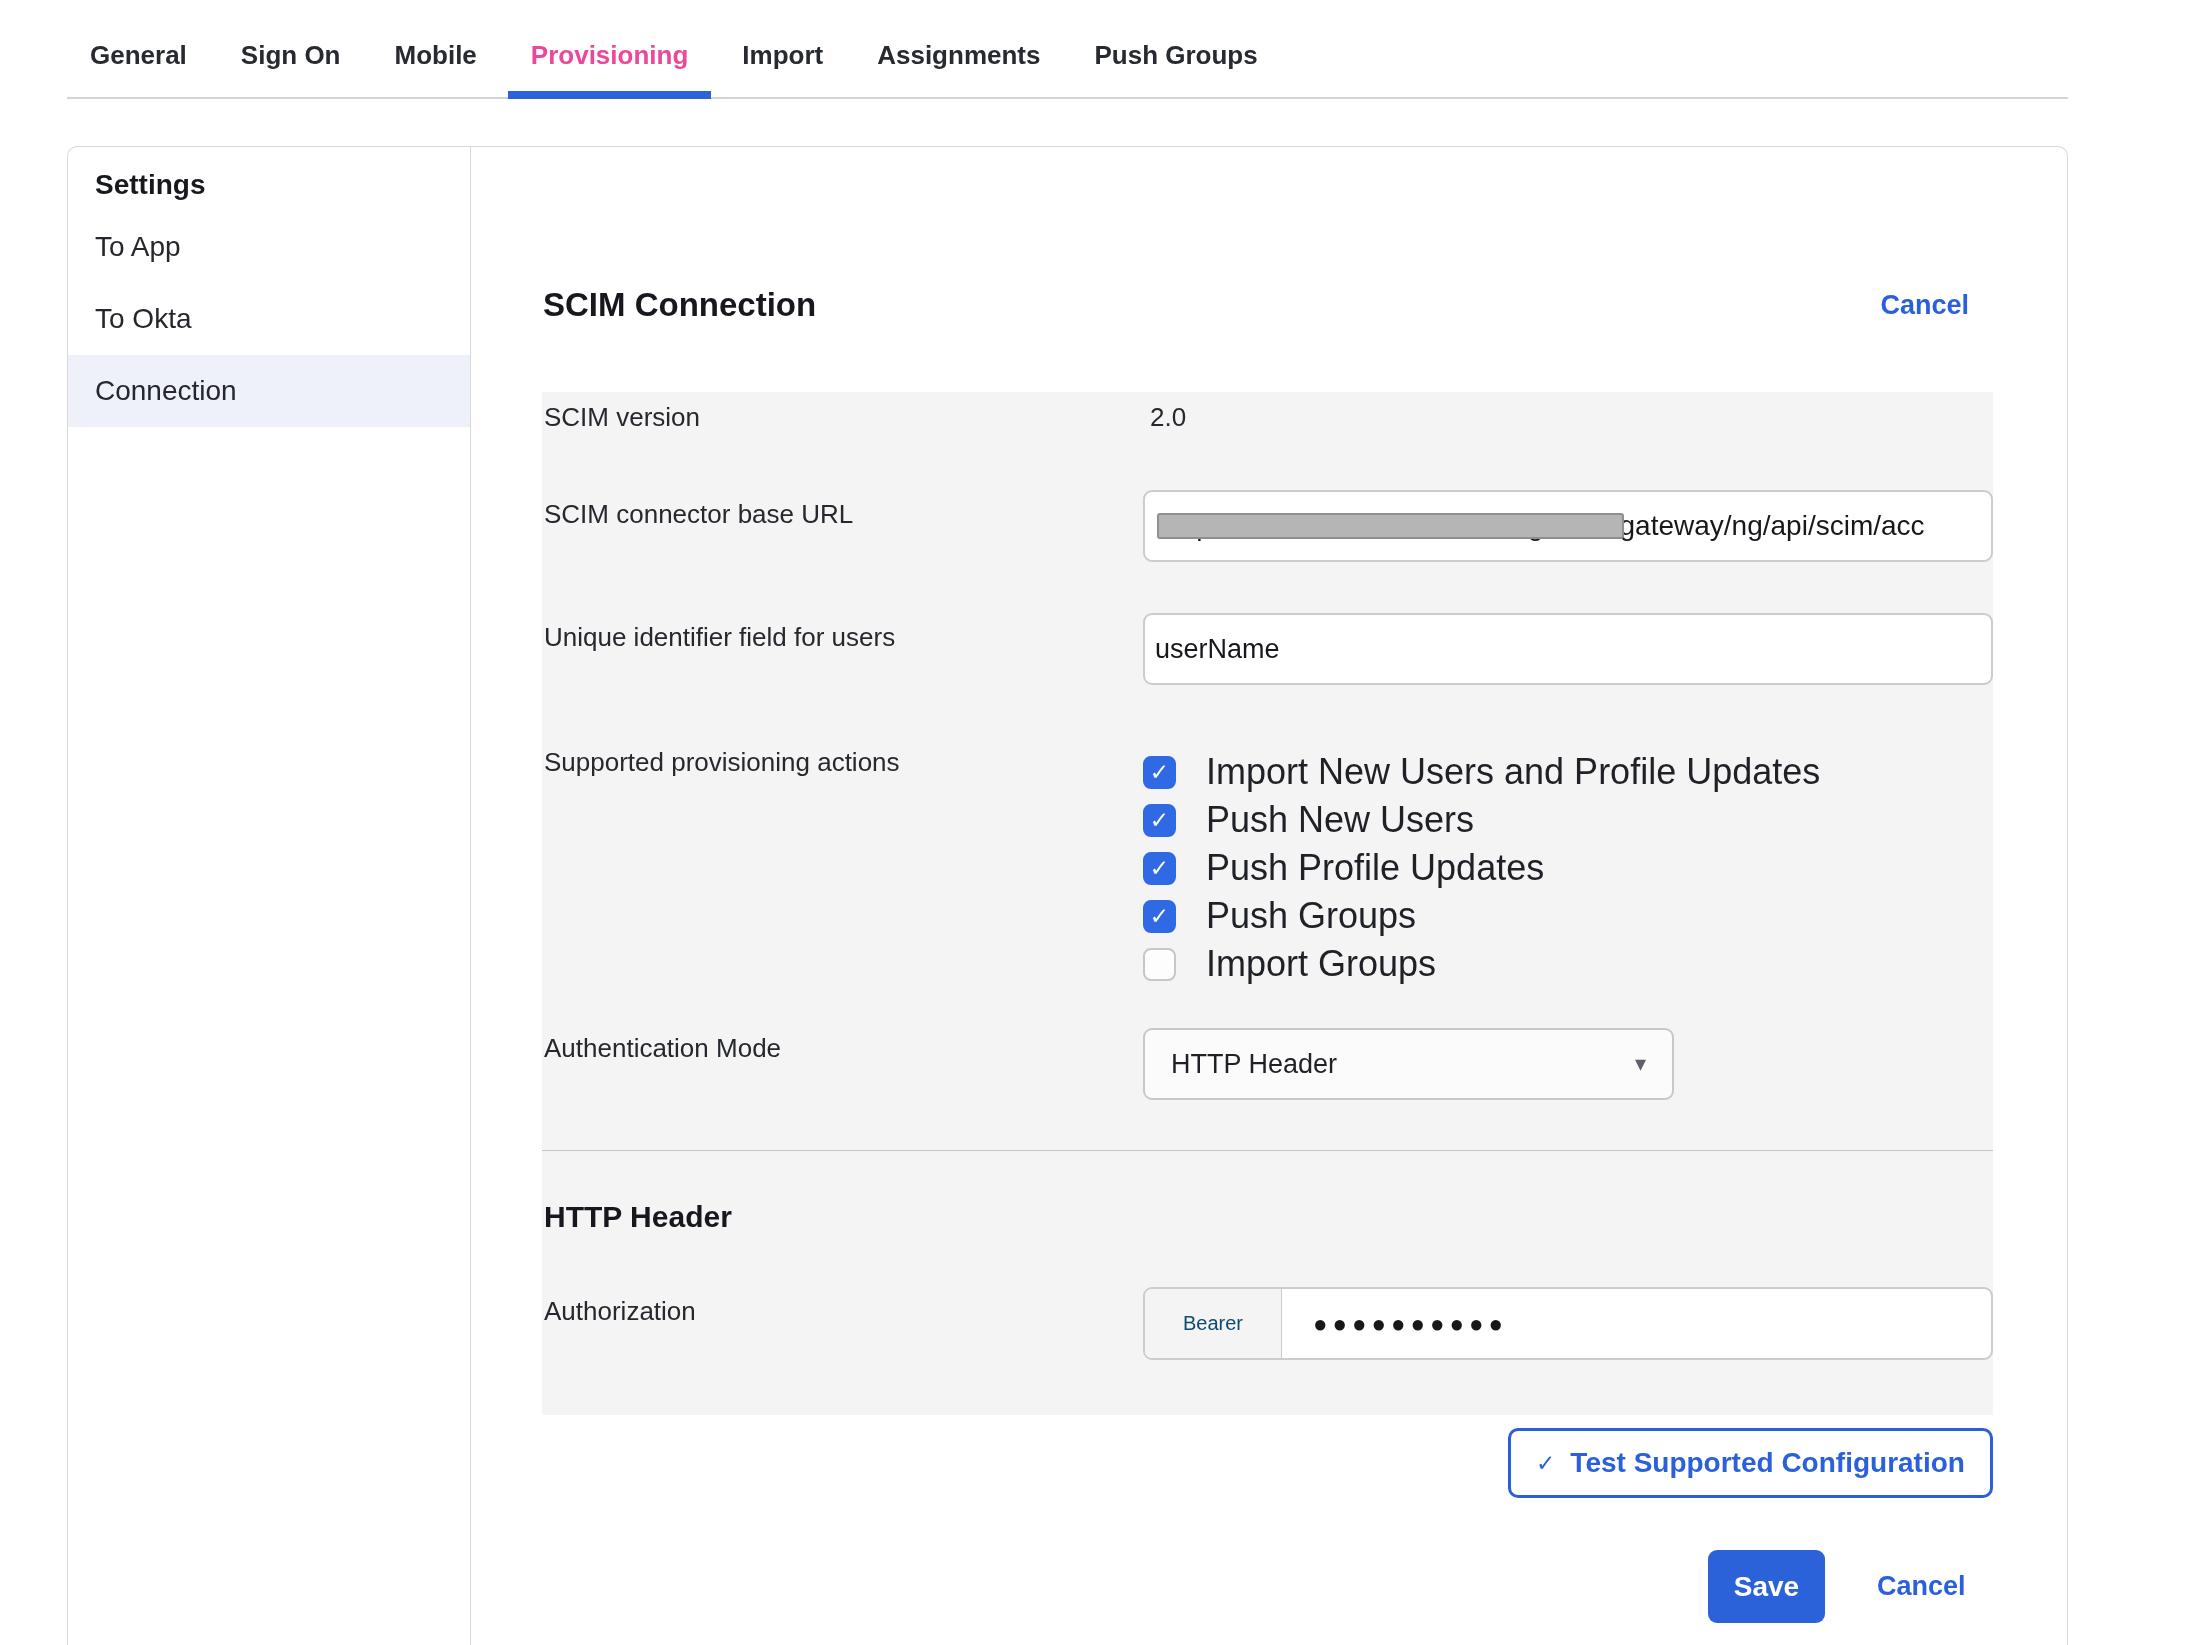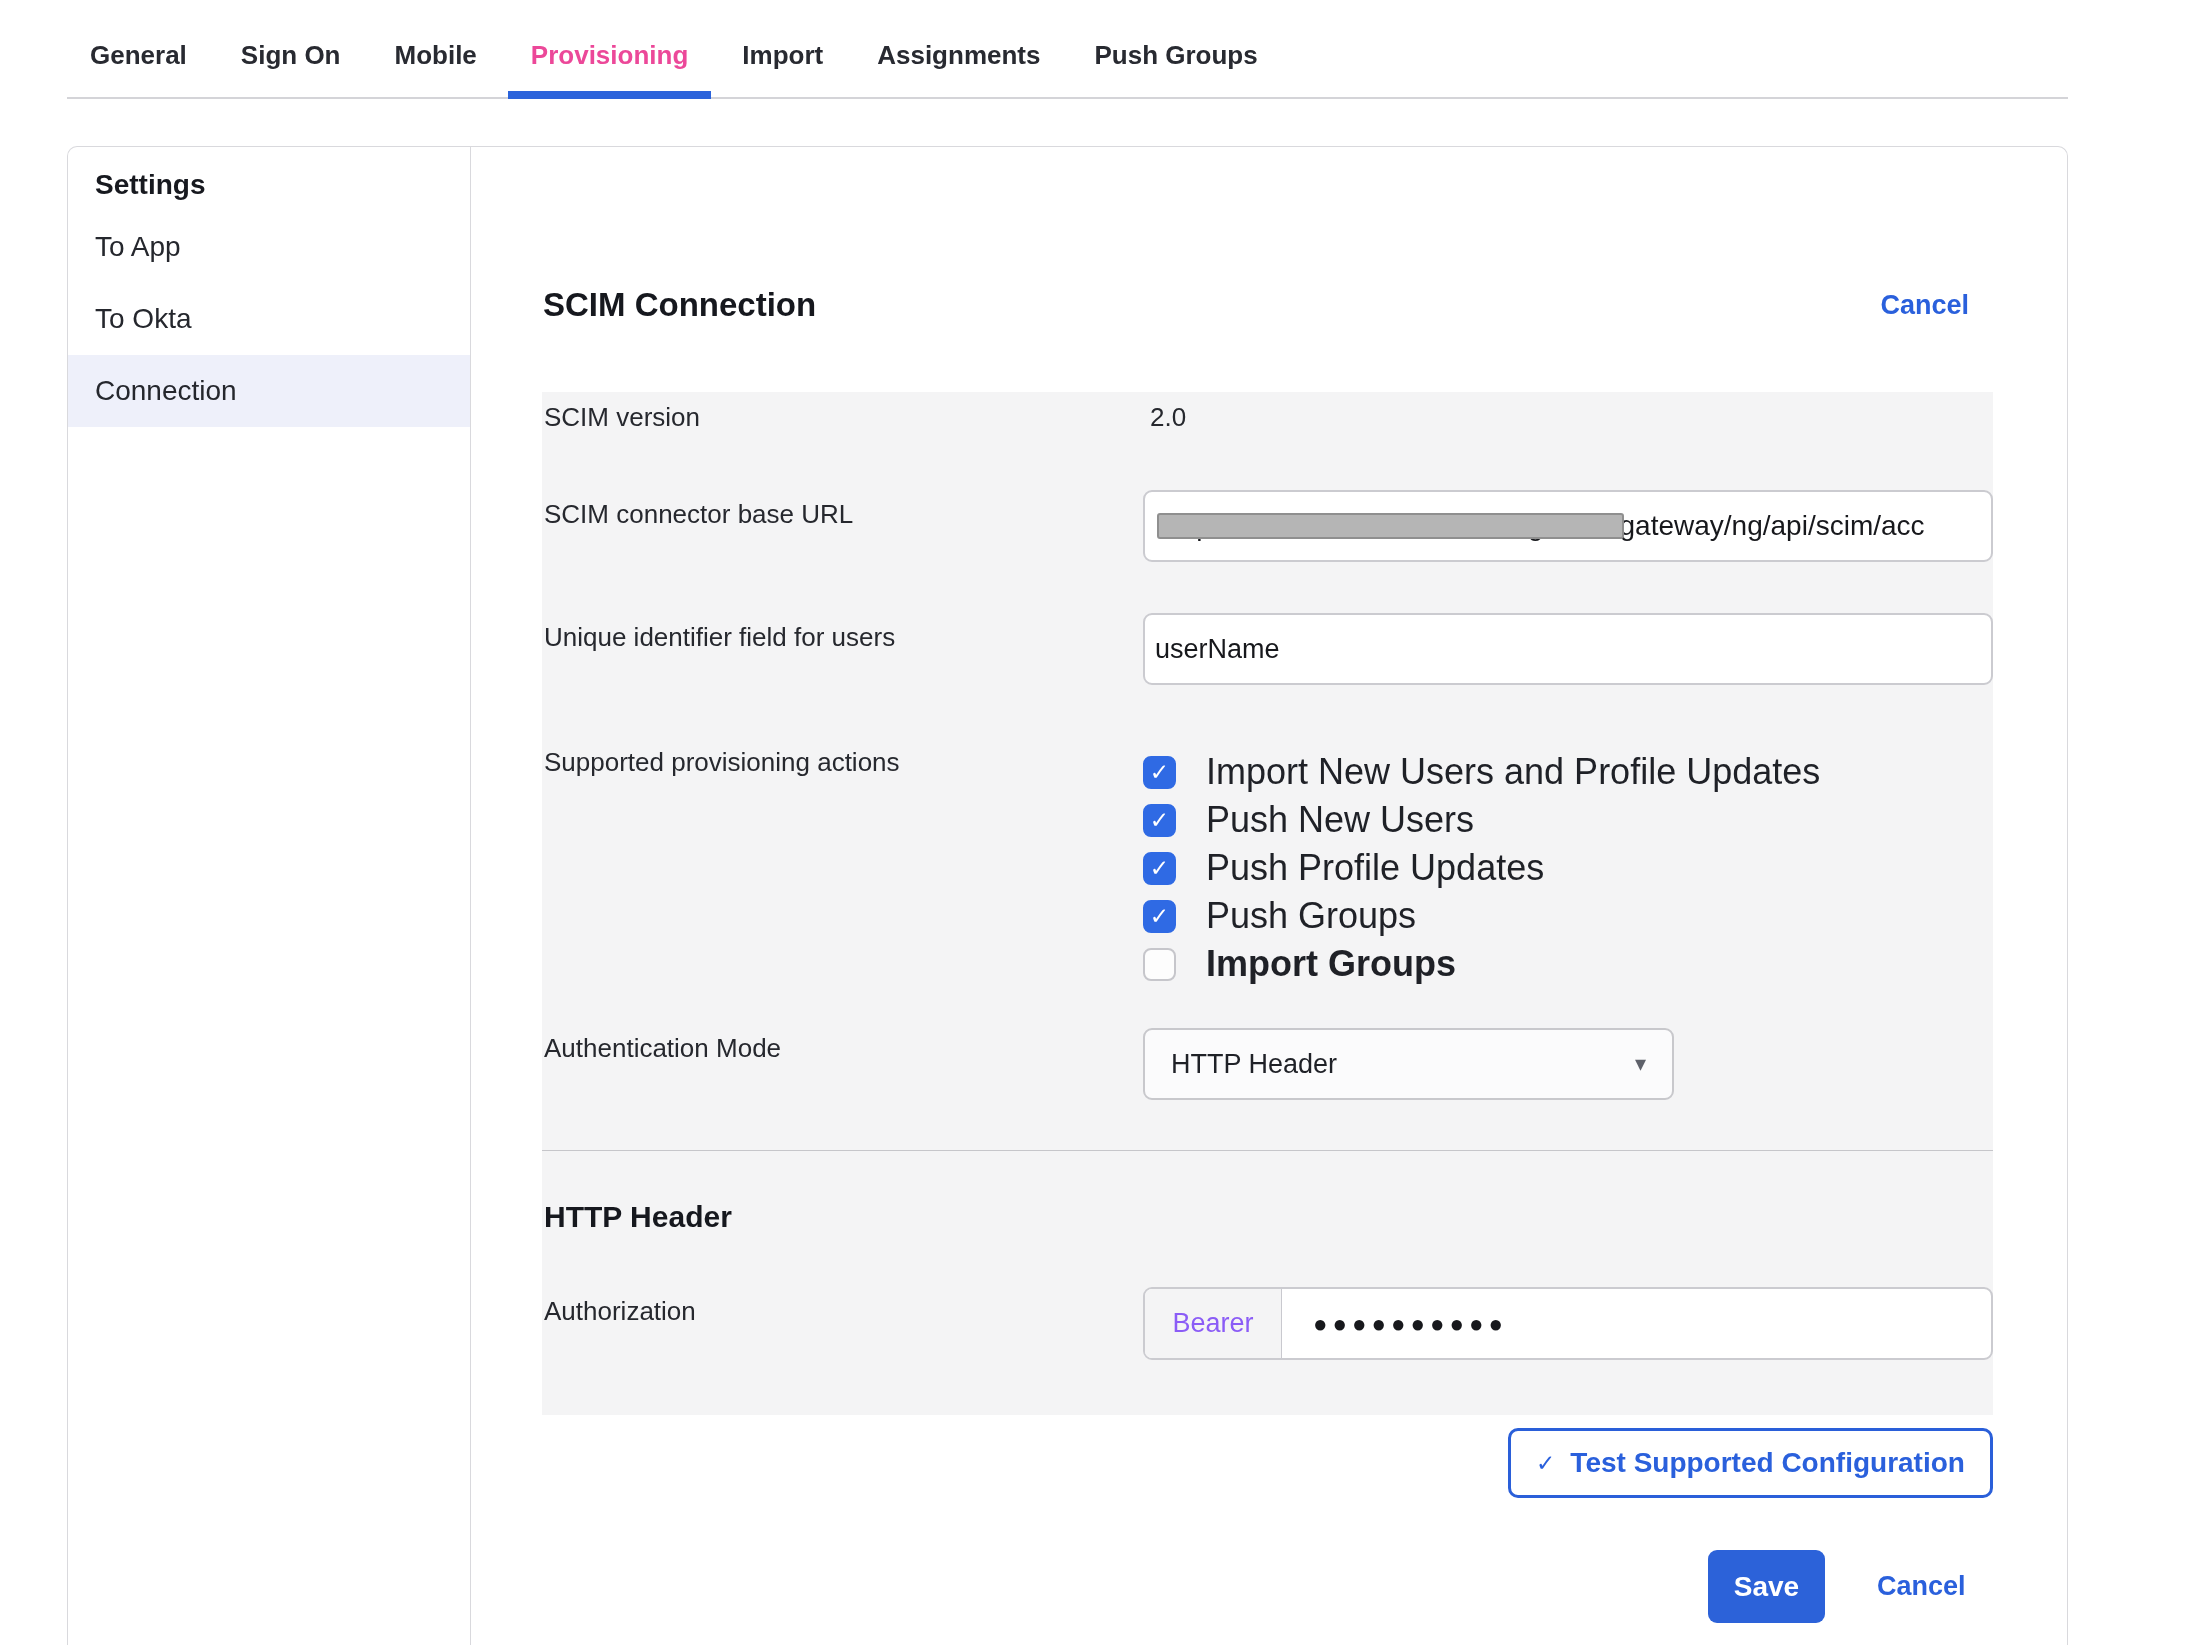--- a/index.html
+++ b/index.html
@@ -56,39 +56,39 @@
         font-size:28px;color:#17181c;overflow:hidden;white-space:nowrap;}
   .url-input{top:98px;height:72px;padding-left:20px;}
   .name-input{top:221px;height:72px;padding-left:10px;font-size:27px;}
 
   .redact-wrap{position:relative;display:inline-block;}
   .redact-bar{position:absolute;left:-8px;right:-12px;top:50%;height:22px;
         transform:translateY(-50%);background:#b5b5b5;border:2px solid #8f8f8f;border-radius:3px;}
 
   
   .check-row{position:absolute;left:601px;height:48px;display:flex;align-items:center;cursor:pointer;}
-  .cr0{top:356px;} .cr1{top:404px;} .cr2{top:452px;} .cr3{top:500px;} .cr4{top:548px;font-weight:bold;}
+  .cr0{top:356px;} .cr1{top:404px;} .cr2{top:452px;} .cr3{top:500px;} .cr4{top:548px;}
   .checkbox{width:33px;height:33px;flex:none;box-sizing:border-box;border-radius:8px;
         background:#fdfdfd;border:2px solid #c6c6cb;display:flex;align-items:center;justify-content:center;}
   .checkbox.checked{background:#2f6ae4;border-color:#2f6ae4;}
   .checkbox.checked::after{content:"\2713";color:#fff;font-size:23px;font-weight:700;line-height:1;}
   .check-label{margin-left:30px;font-size:36px;color:#1f2127;white-space:nowrap;}
 
   
   .dropdown{position:absolute;left:601px;top:636px;width:531px;height:72px;box-sizing:border-box;
         background:#fbfbfc;border:2px solid #c8c8cc;border-radius:9px;cursor:pointer;
         display:flex;align-items:center;justify-content:space-between;padding:0 26px;
         font-size:27px;color:#1f2127;}
   .caret{font-size:22px;color:#5e616a;}
 
   
   .bearer-group{position:absolute;left:601px;top:895px;width:850px;height:73px;box-sizing:border-box;
         background:#fff;border:2px solid #cbcbd0;border-radius:9px;display:flex;overflow:hidden;}
   .bearer-prefix{width:136px;flex:none;background:#f4f4f5;border-right:1px solid #c9c9cf;
-        display:flex;align-items:center;justify-content:center;font-size:27px;color:#8b5cf6;}
+        display:flex;align-items:center;justify-content:center;font-size:20px;color:#0c4a6e;}
   .bearer-dots{flex:1;display:flex;align-items:center;padding-left:31px;font-size:24px;
         letter-spacing:5px;color:#17181c;}
 
   
   .test-btn{position:absolute;left:1037px;top:1281px;width:485px;height:70px;box-sizing:border-box;
         background:#fff;border:3px solid #2a5fd9;border-radius:10px;cursor:pointer;
         color:#2a60dc;font-family:inherit;font-size:28px;font-weight:700;
         display:flex;align-items:center;justify-content:center;gap:15px;}
   .btn-check{font-size:23px;font-weight:400;line-height:1;}
   .save-btn{position:absolute;left:1237px;top:1403px;width:117px;height:73px;border:none;

